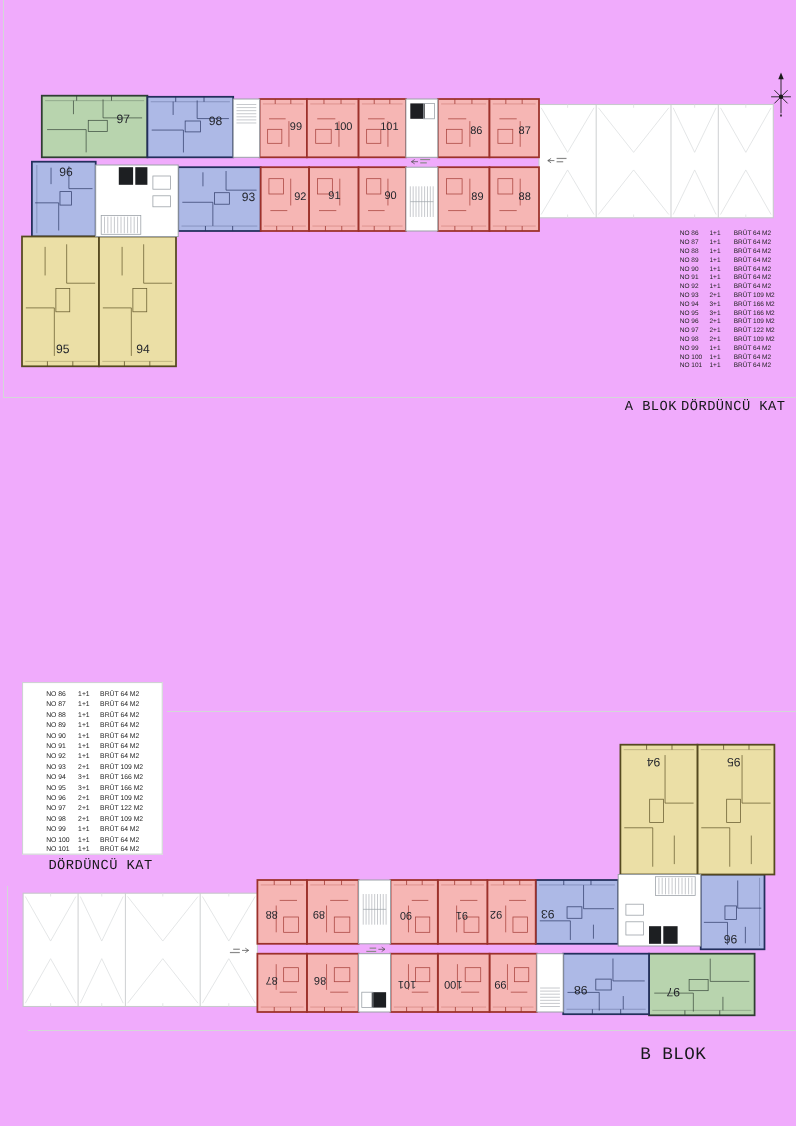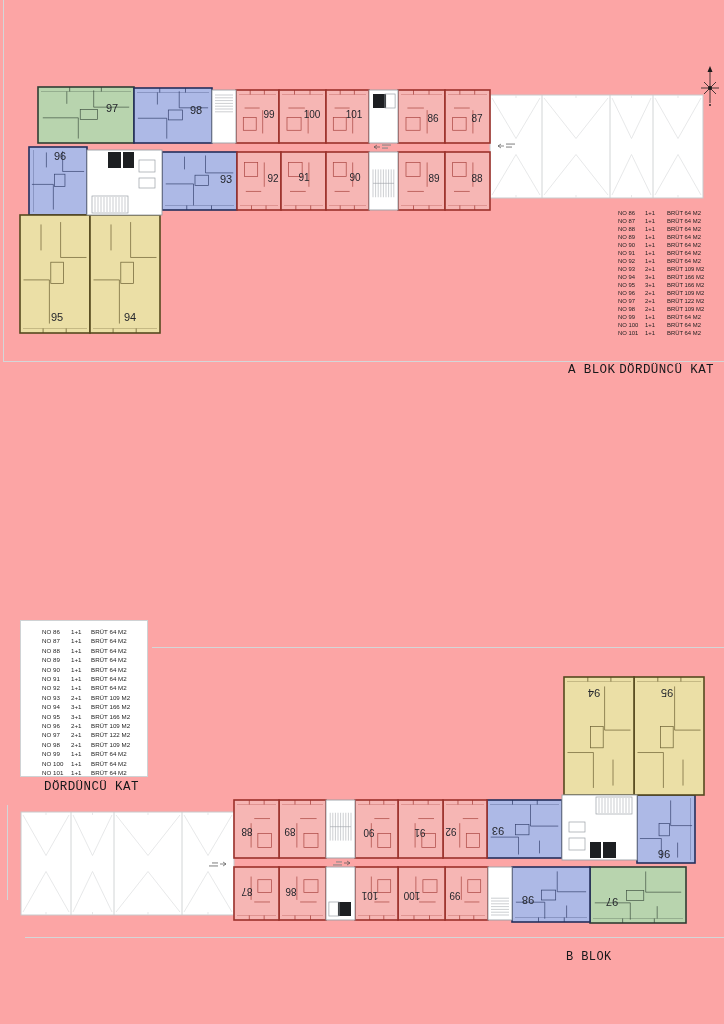--- a/index.html
+++ b/index.html
@@ -1,36 +1,36 @@
 <!DOCTYPE html>
 <html><head>
 <meta charset="utf-8">
 <style>
   html,body{margin:0;padding:0;background:#fff;}
-  .page{position:relative;width:724px;height:1024px;background:#fca5a5;overflow:hidden;
+  .page{position:relative;width:724px;height:1024px;background:#f0abfc;overflow:hidden;
         font-family:"Liberation Sans",sans-serif;}
   #plan{position:absolute;left:0;top:0;}
   .list{color:#1f1f1f;}
   .row{display:flex;}
   .list-a{position:absolute;left:618px;top:209px;width:96px;}
   .list-a .row{line-height:8px;font-size:5.9px;}
   .list-a .c-no{width:27px;}
   .list-a .c-type{width:22px;}
   .list-a .c-area{flex:1;white-space:nowrap;}
   .list-b-box{position:absolute;left:20px;top:620px;width:128px;height:157px;
               border:1px solid #cfd2d4;background:#fff;box-sizing:border-box;
               padding:6px 0 0 21px;}
   .list-b .row{line-height:9.4px;font-size:6.2px;}
   .list-b .c-no{width:29px;}
   .list-b .c-type{width:20px;}
   .list-b .c-area{flex:1;white-space:nowrap;}
   .cap{position:absolute;color:#17181a;letter-spacing:0.4px;font-size:12.5px;font-family:Liberation Mono, monospace;}
   .cap-a{left:568px;top:363px;width:146px;display:flex;justify-content:space-between;}
   .cap-b-floor{left:44px;top:780px;}
-  .cap-b-block{left:566px;top:950px;font-size:12px;}
+  .cap-b-block{left:582px;top:950px;font-size:16px;}
 </style>
 </head>
 <body>
 
 <div class="page">
 
   <svg id="plan" width="724" height="1024" viewBox="0 0 724 1024">
       <line x1="3" y1="0" x2="3" y2="361" stroke="#d4d6d8" stroke-width="1" shape-rendering="crispEdges"></line>
       <line x1="3" y1="361" x2="724" y2="361" stroke="#d4d6d8" stroke-width="1" shape-rendering="crispEdges"></line>
       <line x1="152" y1="647" x2="724" y2="647" stroke="#d4d6d8" stroke-width="1" shape-rendering="crispEdges"></line>

